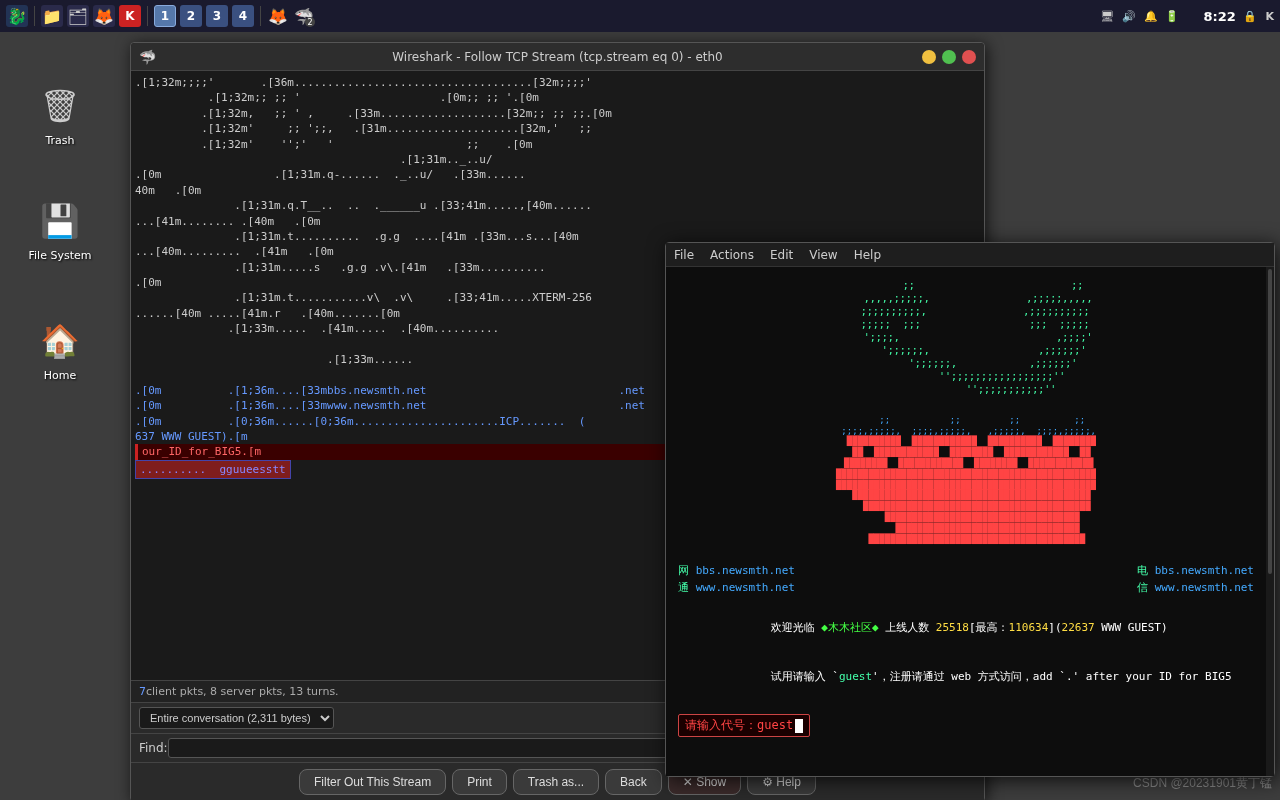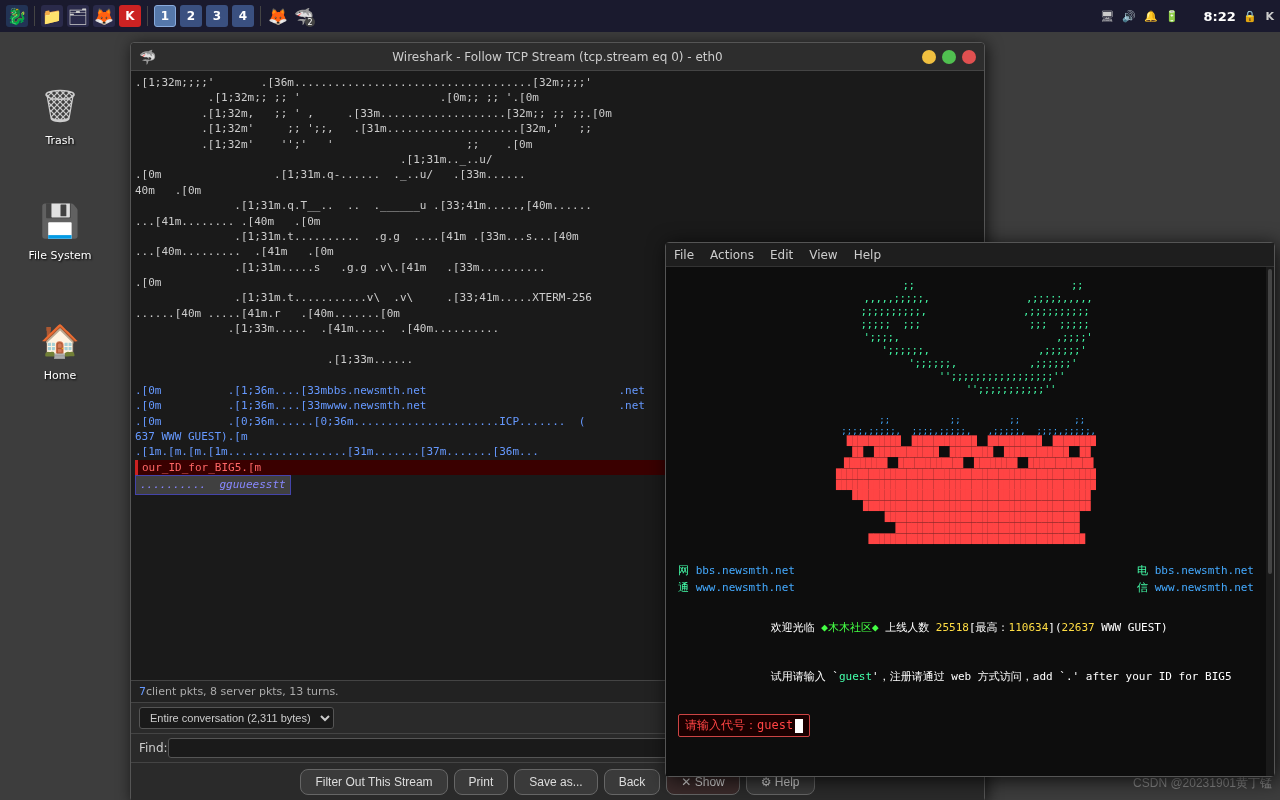--- a/index.html
+++ b/index.html
@@ -341,23 +341,22 @@
         <div class="stream-line server">&nbsp;&nbsp;&nbsp;&nbsp;&nbsp;&nbsp;&nbsp;&nbsp;&nbsp;&nbsp;&nbsp;&nbsp;&nbsp;&nbsp;&nbsp;.[1;31m.t...........v\&nbsp;&nbsp;.v\&nbsp;&nbsp;&nbsp;&nbsp;&nbsp;.[33;41m.....XTERM-256</div>
         <div class="stream-line server">......[40m&nbsp;.....[41m.r&nbsp;&nbsp;&nbsp;.[40m.......[0m</div>
         <div class="stream-line server">&nbsp;&nbsp;&nbsp;&nbsp;&nbsp;&nbsp;&nbsp;&nbsp;&nbsp;&nbsp;&nbsp;&nbsp;&nbsp;&nbsp;.[1;33m.....&nbsp;&nbsp;.[41m.....&nbsp;&nbsp;.[40m..........</div>
         <div class="stream-line server">&nbsp;</div>
         <div class="stream-line server">&nbsp;&nbsp;&nbsp;&nbsp;&nbsp;&nbsp;&nbsp;&nbsp;&nbsp;&nbsp;&nbsp;&nbsp;&nbsp;&nbsp;&nbsp;&nbsp;&nbsp;&nbsp;&nbsp;&nbsp;&nbsp;&nbsp;&nbsp;&nbsp;&nbsp;&nbsp;&nbsp;&nbsp;&nbsp;.[1;33m......</div>
         <div class="stream-line server">&nbsp;</div>
         <div class="stream-line client">.[0m&nbsp;&nbsp;&nbsp;&nbsp;&nbsp;&nbsp;&nbsp;&nbsp;&nbsp;&nbsp;.[1;36m....[33mbbs.newsmth.net&nbsp;&nbsp;&nbsp;&nbsp;&nbsp;&nbsp;&nbsp;&nbsp;&nbsp;&nbsp;&nbsp;&nbsp;&nbsp;&nbsp;&nbsp;&nbsp;&nbsp;&nbsp;&nbsp;&nbsp;&nbsp;&nbsp;&nbsp;&nbsp;&nbsp;&nbsp;&nbsp;&nbsp;&nbsp;.net&nbsp;&nbsp;&nbsp;&nbsp;&nbsp;&nbsp;&nbsp;&nbsp;&nbsp;&nbsp;&nbsp;&nbsp;&nbsp;.[0m</div>
         <div class="stream-line client">.[0m&nbsp;&nbsp;&nbsp;&nbsp;&nbsp;&nbsp;&nbsp;&nbsp;&nbsp;&nbsp;.[1;36m....[33mwww.newsmth.net&nbsp;&nbsp;&nbsp;&nbsp;&nbsp;&nbsp;&nbsp;&nbsp;&nbsp;&nbsp;&nbsp;&nbsp;&nbsp;&nbsp;&nbsp;&nbsp;&nbsp;&nbsp;&nbsp;&nbsp;&nbsp;&nbsp;&nbsp;&nbsp;&nbsp;&nbsp;&nbsp;&nbsp;&nbsp;.net&nbsp;&nbsp;&nbsp;&nbsp;&nbsp;&nbsp;&nbsp;&nbsp;&nbsp;&nbsp;&nbsp;&nbsp;&nbsp;.[0m</div>
         <div class="stream-line client">.[0m&nbsp;&nbsp;&nbsp;&nbsp;&nbsp;&nbsp;&nbsp;&nbsp;&nbsp;&nbsp;.[0;36m......[0;36m......................ICP.......&nbsp;&nbsp;(</div>
         <div class="stream-line client">637 WWW GUEST).[m</div>
-        <div class="stream-line client">.[1m.[m.[m.[1m..................[31m.......[37m.......[36m...</div>
         <div class="stream-line" style="color:#ff6666;background:#3a0000;border-left:3px solid #cc2222;padding-left:4px;">our_ID_for_BIG5.[m</div>
-        <div class="stream-line" style="color:#8888ff;background:#404040;border:1px solid #4444aa;padding:1px 4px;display:inline-block;font-style:italic;">..........&nbsp;&nbsp;gguueesstt</div>
+        <div class="stream-line" style="color:#8888ff;background:#7f1d1d;border:1px solid #4444aa;padding:1px 4px;display:inline-block;">..........&nbsp;&nbsp;gguueesstt</div>
       </div>
 
       <div class="ws-stats">
         <span><span class="client">7</span><span>client</span> pkts, </span>
         <span>8</span> server pkts, 13 turns.
       </div>
 
       <div class="ws-controls-bar">
         <select class="ws-select">
           <option>Entire conversation (2,311 bytes)</option>
@@ -373,21 +372,21 @@
       </div>
 
       <div class="ws-find-bar">
         <label class="ws-find-label">Find:</label>
         <input class="ws-find-input" type="text" style="">
       </div>
 
       <div class="ws-buttons">
         <button class="ws-action-btn">Filter Out This Stream</button>
         <button class="ws-action-btn">Print</button>
-        <button class="ws-action-btn">Save as...</button>
+        <button class="ws-action-btn">Trash as...</button>
         <button class="ws-action-btn">Back</button>
         <button class="ws-action-btn close-btn">✕ Show</button>
         <button class="ws-action-btn">⚙ Help</button>
       </div>
     </div>
   </div>
 
   <div id="terminal-window">
 
     <div class="term-menubar">

